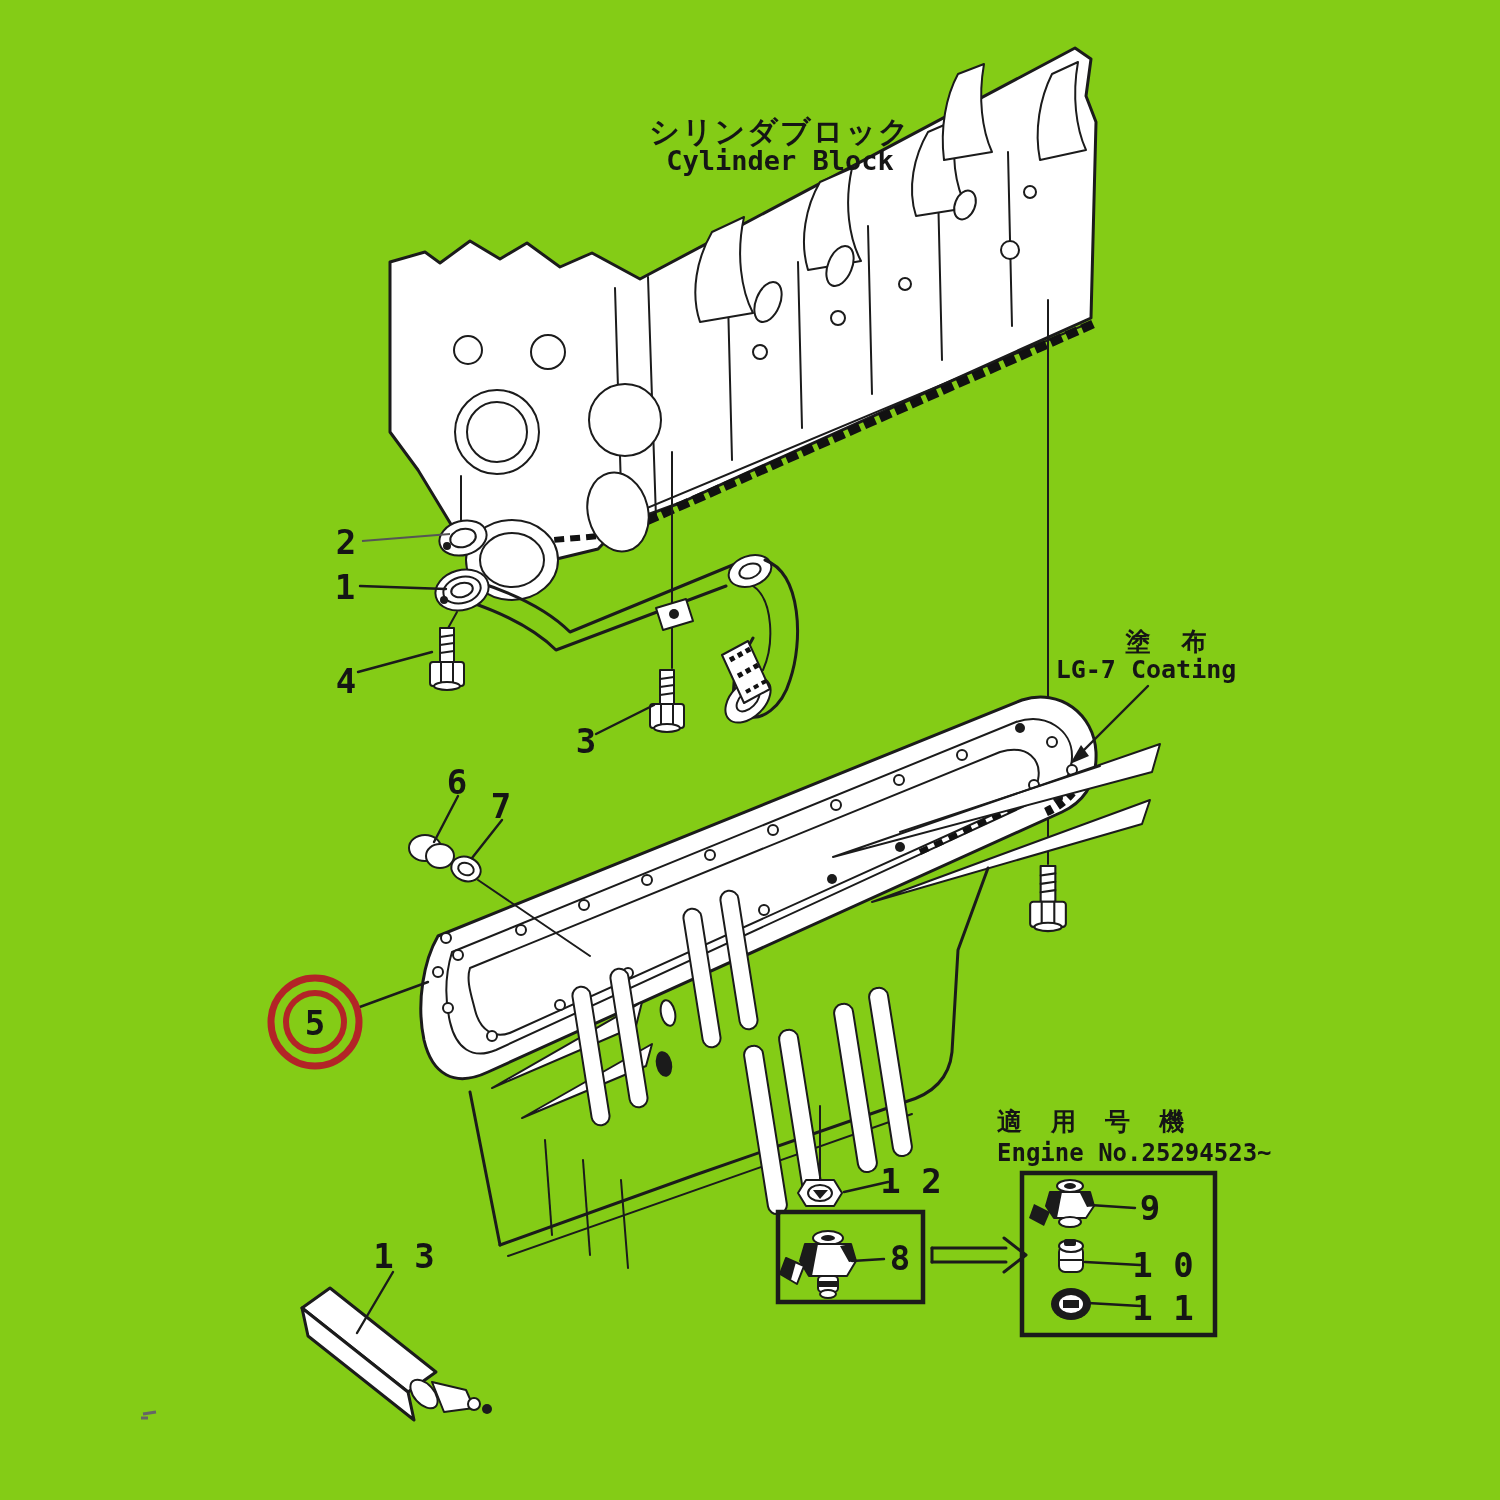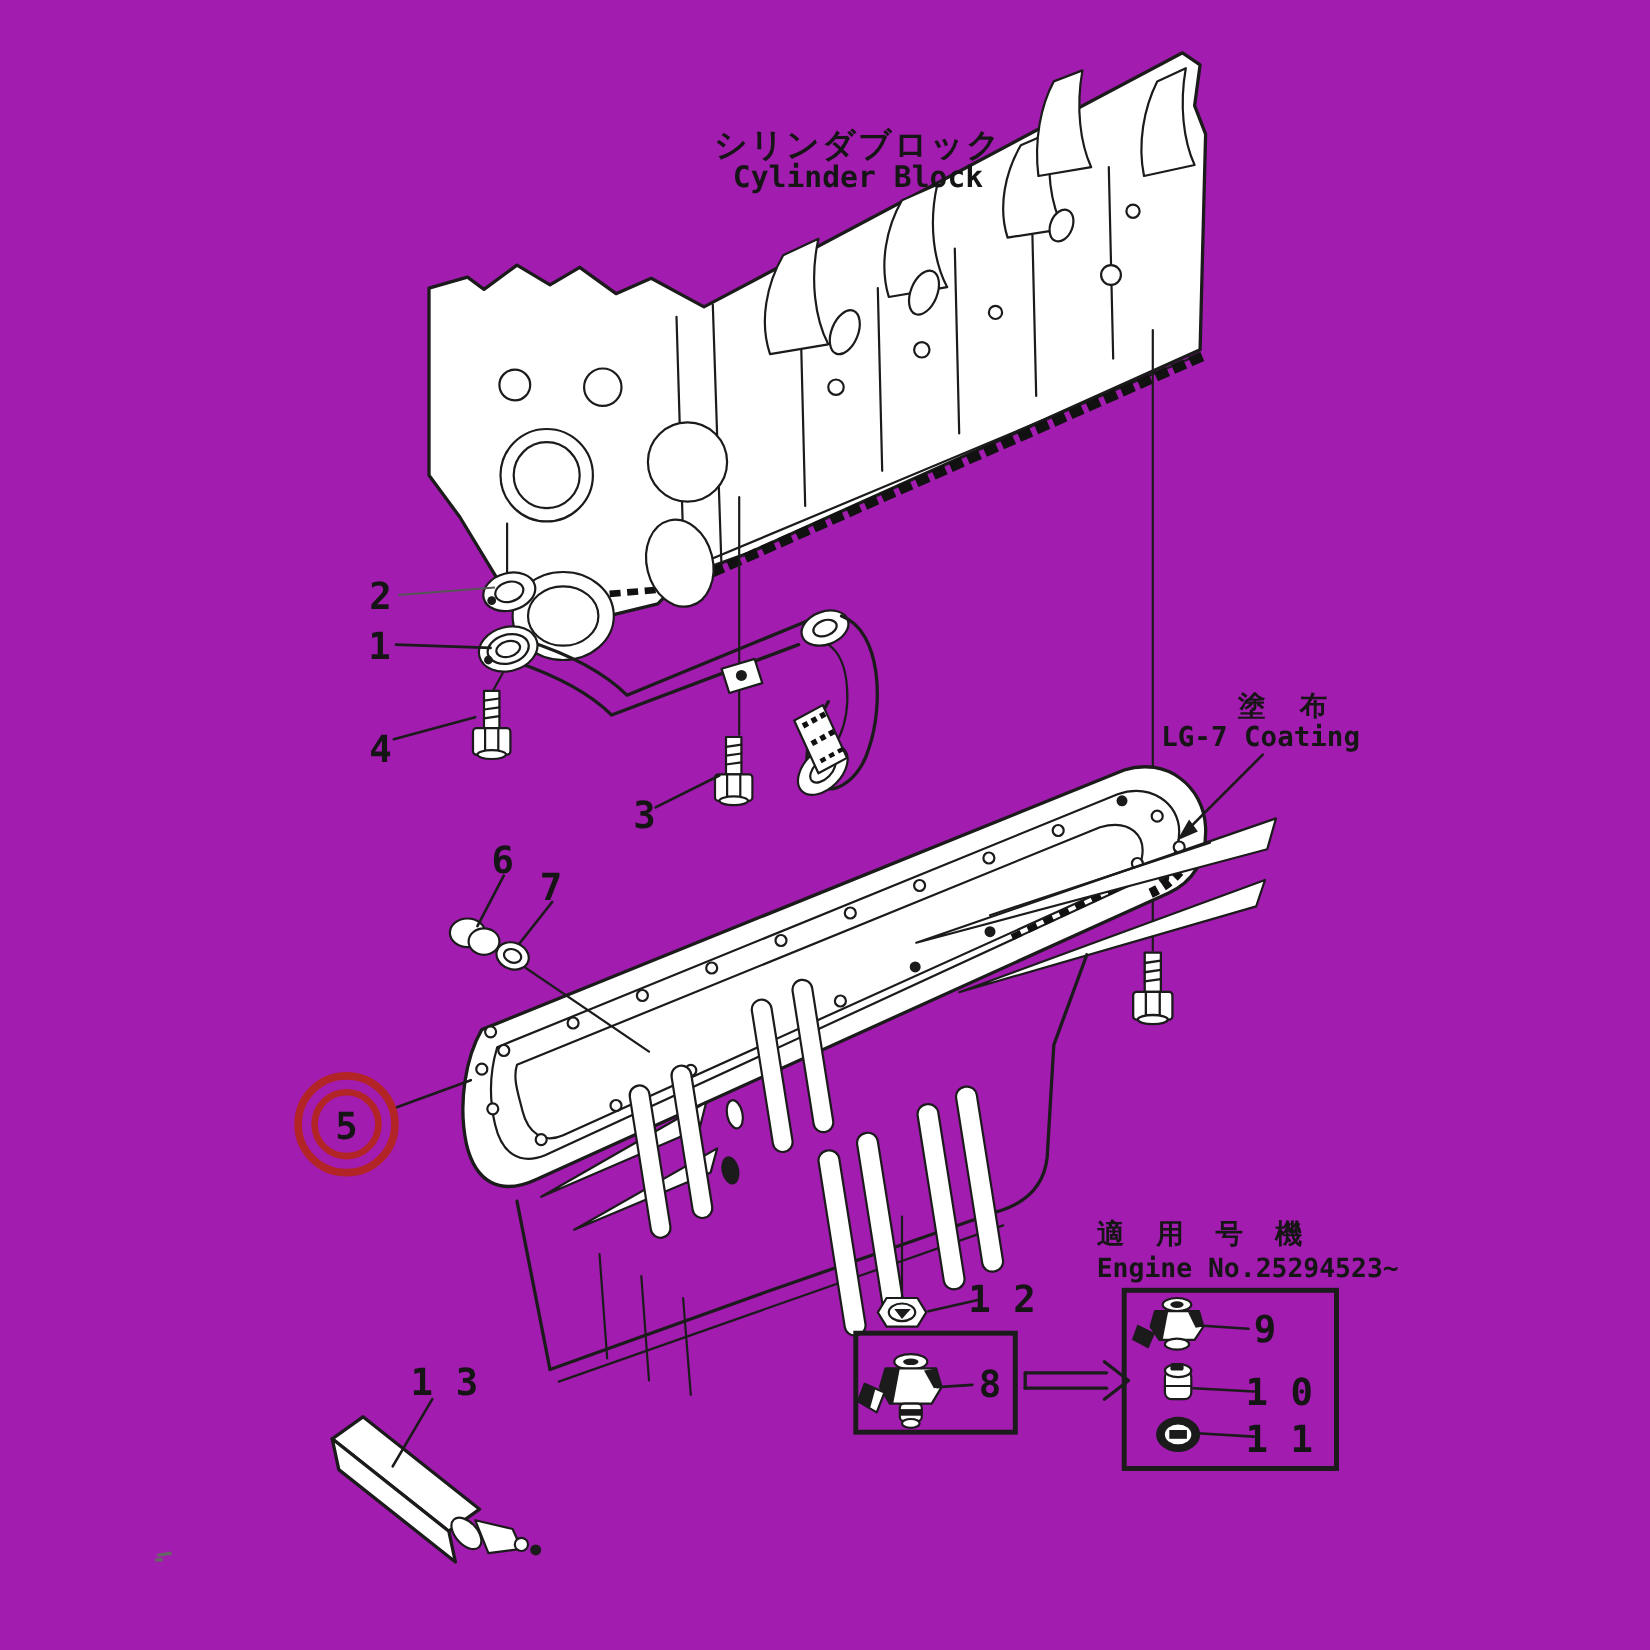--- a/index.html
+++ b/index.html
@@ -1,16 +1,16 @@
 <!DOCTYPE html>
 <html><head>
 <meta charset="utf-8">
 <style>
   html,body{margin:0;padding:0;background:#fff;}
-  .stage{position:relative;width:1500px;height:1500px;background:#a21caf;overflow:hidden;
+  .stage{position:relative;width:1500px;height:1500px;background:#84cc16;overflow:hidden;
          font-family:"DejaVu Sans Mono","Liberation Mono",monospace;}
   svg{position:absolute;left:0;top:0;}
   .ink{stroke:#1b1b1b;fill:none;stroke-width:3;stroke-linejoin:round;stroke-linecap:round;}
   .ink2{stroke:#1b1b1b;fill:none;stroke-width:2;stroke-linejoin:round;stroke-linecap:round;}
   .wfill{fill:#ffffff;stroke:#1b1b1b;stroke-width:3;stroke-linejoin:round;}
   .wfill2{fill:#ffffff;stroke:#1b1b1b;stroke-width:2;stroke-linejoin:round;}
   .dark{fill:#1b1b1b;stroke:none;}
   .leader{stroke:#1b1b1b;stroke-width:2.4;fill:none;stroke-linecap:round;}
   .leader-thin{stroke:#555;stroke-width:1.8;fill:none;}
   .hatch{stroke:#111;fill:none;stroke-linecap:butt;}

